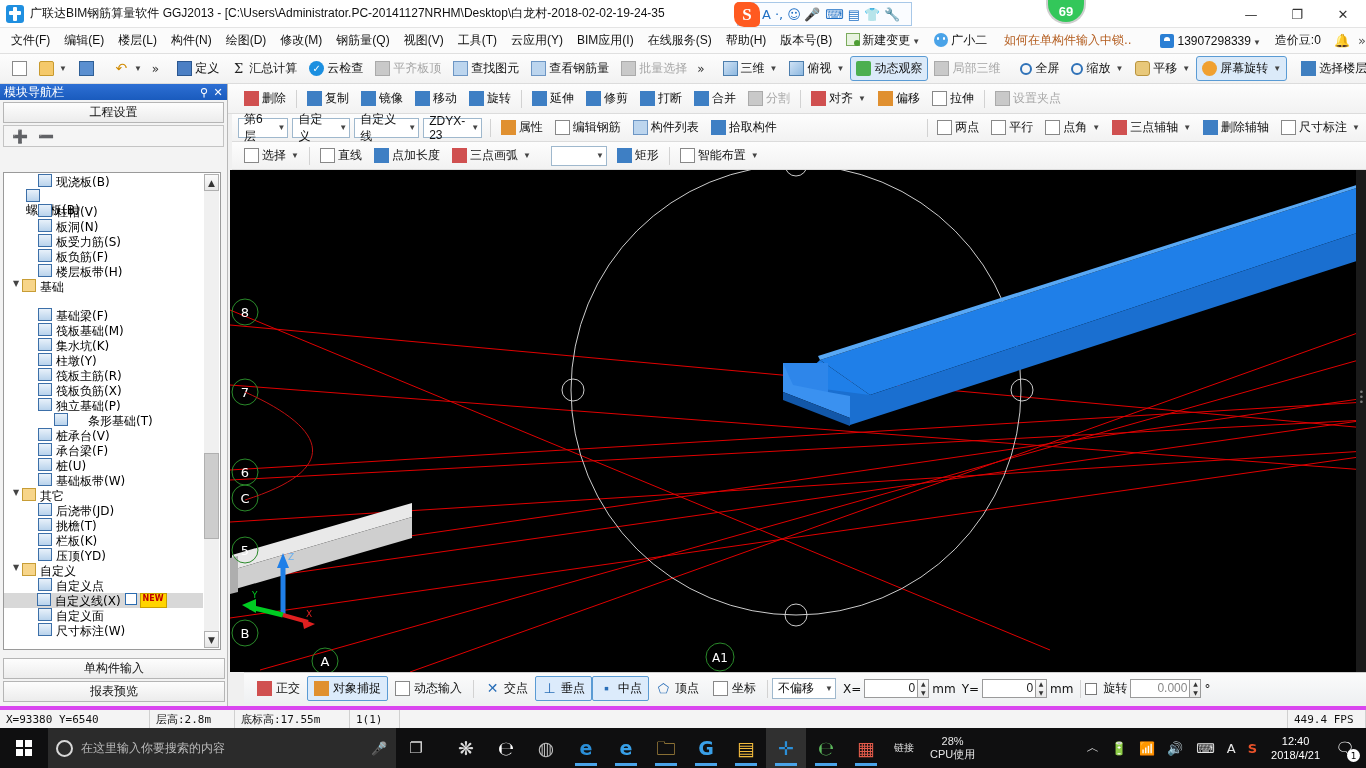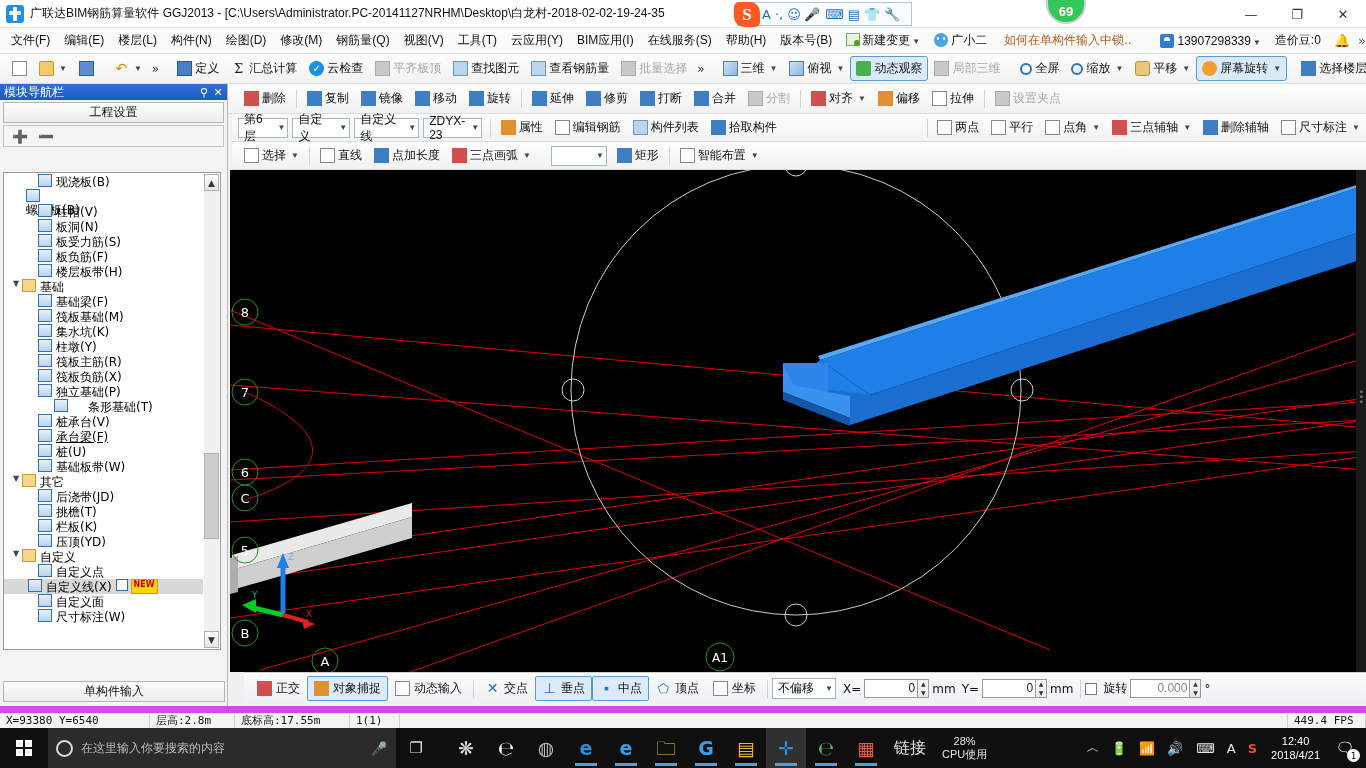--- a/index.html
+++ b/index.html
@@ -242,21 +242,21 @@
   }
   .spin { display:flex; flex-direction:column; width:11px; height:19px;
           border:1px solid #9a9a9a; border-left:none; background:linear-gradient(#fafafa,#e8e8e8); }
   .spin i { flex:1; font-size:6px; text-align:center; color:#333; font-style:normal; line-height:8px; }
   .chkbox { width:12px;height:12px;border:1px solid #7a7a7a;background:#fff; }
   .unitlbl { font-size:12px; color:#111; margin:0 3px; }
 
   
   .statusbar {
     position: absolute; left: 0; top: 706px; width: 1366px; height: 22px;
-    background: #f4f4f4; border-top: 7px solid #d946ef;
+    background: #f4f4f4; border-top: 4px solid #d946ef;
     display: flex; align-items: stretch; font-size: 11px;
     font-family: "DejaVu Sans Mono", monospace;
   }
   .scell {
     border-right: 1px solid #d0d0d0; display:flex; align-items:center;
     padding: 0 6px; color:#111; white-space:nowrap;
   }
   .scell.flex { flex: 1; }
 
   
@@ -299,21 +299,21 @@
     font-family:"Liberation Sans",sans-serif;
   }
   .notif {
     width: 34px; height:40px; display:flex; align-items:center; justify-content:center;
     position:relative; color:#fff; font-size:15px;
   }
   .notif .badge {
     position:absolute; right:2px; bottom:6px; width:13px;height:13px;border-radius:50%;
     background:#fff; color:#000; font-size:9px; display:flex;align-items:center;justify-content:center;
   }
-  .lnk { color:#e6e6e6; font-size:16px; padding:0 8px; font-family:"Liberation Sans",sans-serif;}
+  .lnk { color:#e6e6e6; font-size:10px; padding:0 8px; font-family:"Liberation Sans",sans-serif;}
 </style>
 </head>
 <body>
 
 <div id="app">
 
   <div class="titlebar">
     <div class="app-logo"></div>
     <div class="title-text">广联达BIM钢筋算量软件 GGJ2013 - [C:\Users\Administrator.PC-20141127NRHM\Desktop\白龙村-2018-02-02-19-24-35</div>
 
@@ -678,21 +678,21 @@
           <div class="tnode" style="padding-left: 22px;">
             <span class="twist"></span>
             <span class="tico"></span>
             <span class="lbl">楼层板带(H)</span>
           </div>
           <div class="tnode" style="padding-left: 6px;">
             <span class="twist">▼</span>
             <span class="tico folder"></span>
             <span class="lbl">基础</span>
           </div>
-          <div class="tnode" style="padding-left: 22px;">
+          <div class="tnode" style="padding-left: 22px; margin-top: 14px;">
             <span class="twist"></span>
             <span class="tico"></span>
             <span class="lbl">基础梁(F)</span>
           </div>
           <div class="tnode" style="padding-left: 22px;">
             <span class="twist"></span>
             <span class="tico"></span>
             <span class="lbl">筏板基础(M)</span>
           </div>
           <div class="tnode" style="padding-left: 22px;">
@@ -723,21 +723,21 @@
           <div class="tnode" style="padding-left: 22px; gap: 16px;">
             <span class="twist"></span>
             <span class="tico"></span>
             <span class="lbl">条形基础(T)</span>
           </div>
           <div class="tnode" style="padding-left: 22px;">
             <span class="twist"></span>
             <span class="tico"></span>
             <span class="lbl">桩承台(V)</span>
           </div>
-          <div class="tnode" style="padding-left: 22px; text-decoration: underline;">
+          <div class="tnode" style="padding-left: 22px;">
             <span class="twist"></span>
             <span class="tico"></span>
             <span class="lbl">承台梁(F)</span>
           </div>
           <div class="tnode" style="padding-left: 22px;">
             <span class="twist"></span>
             <span class="tico"></span>
             <span class="lbl">桩(U)</span>
           </div>
           <div class="tnode" style="padding-left: 22px;">
@@ -773,21 +773,21 @@
           <div class="tnode" style="padding-left: 6px;">
             <span class="twist">▼</span>
             <span class="tico folder"></span>
             <span class="lbl">自定义</span>
           </div>
           <div class="tnode" style="padding-left: 22px;">
             <span class="twist"></span>
             <span class="tico"></span>
             <span class="lbl">自定义点</span>
           </div>
-          <div class="tnode sel" style="padding-left: 12px;">
+          <div class="tnode sel" style="padding-left: 21px;">
             <span class="twist"></span>
             <span class="tico"></span>
             <span class="lbl">自定义线(X)</span>
             <span class="mini-grid"></span>
             <span class="newtag">NEW</span>
           </div>
           <div class="tnode" style="padding-left: 22px;">
             <span class="twist"></span>
             <span class="tico"></span>
             <span class="lbl">自定义面</span>
@@ -799,20 +799,21 @@
           </div>
         </div>
       <div class="tree-scroll-up">▲</div>
       <div class="tree-track"></div>
       <div class="tree-thumb"></div>
       <div class="tree-scroll-dn">▼</div>
     </div>
 
     <div class="bottom-btns">
       <div class="panel-btn">单构件输入</div>
+      <div class="panel-btn">报表预览</div>
     </div>
   </div>
 
   <div class="viewport">
     <svg width="1136" height="502" viewBox="0 0 1136 502">
 
       <g stroke="#e00000" stroke-width="1" fill="none">
         <line x1="0" y1="155" x2="1136" y2="258"></line>
         <line x1="0" y1="215" x2="1136" y2="300"></line>
         <line x1="0" y1="300" x2="1136" y2="232"></line>

